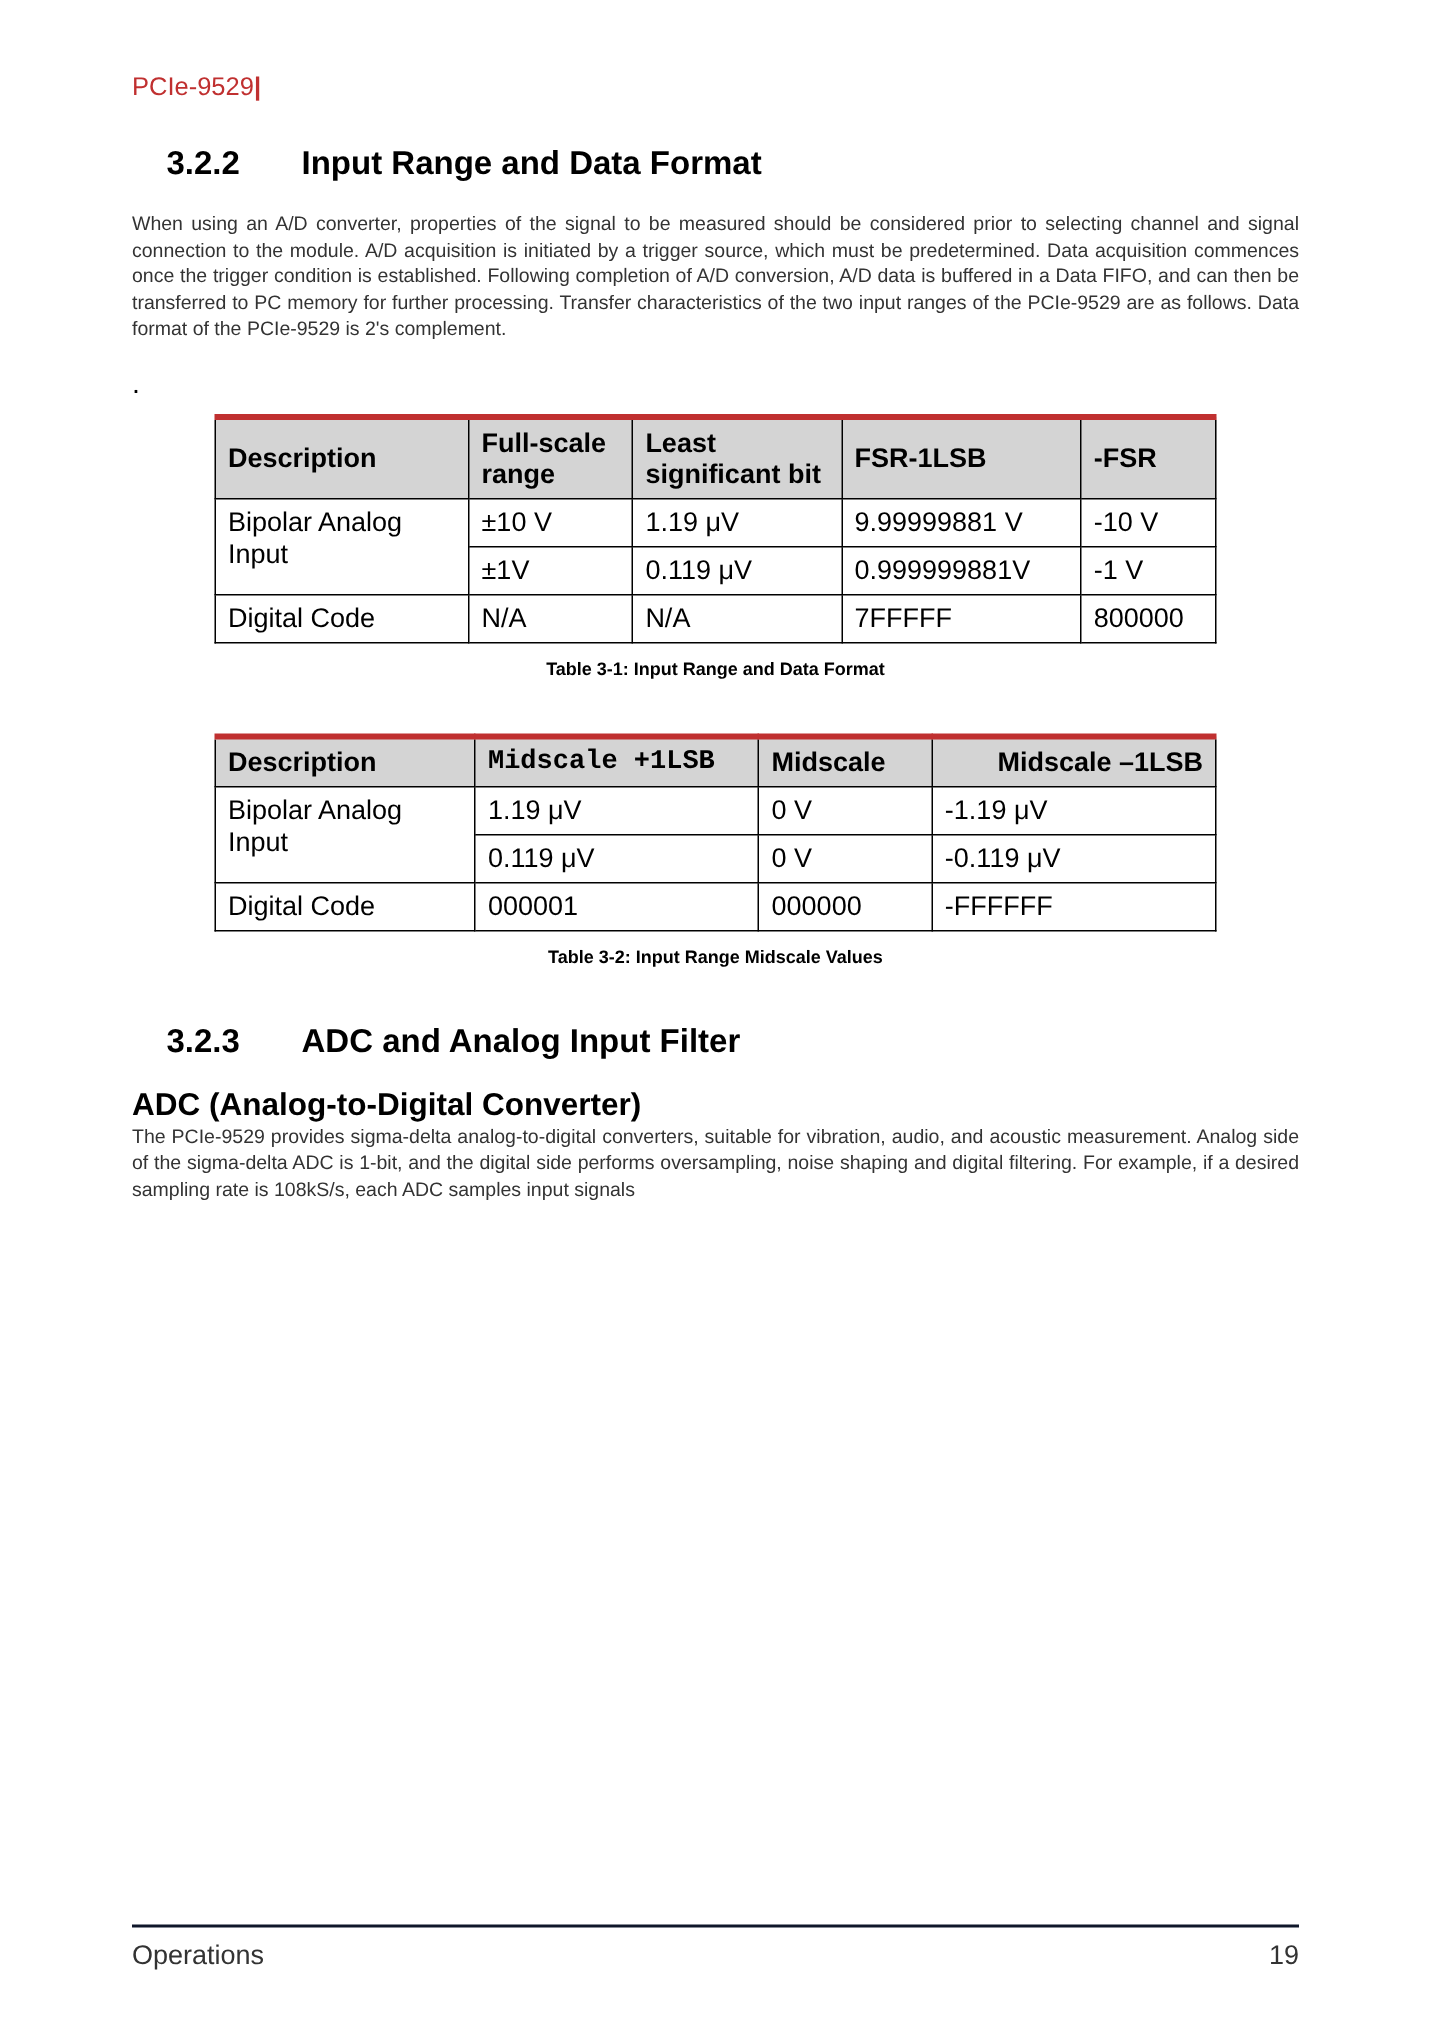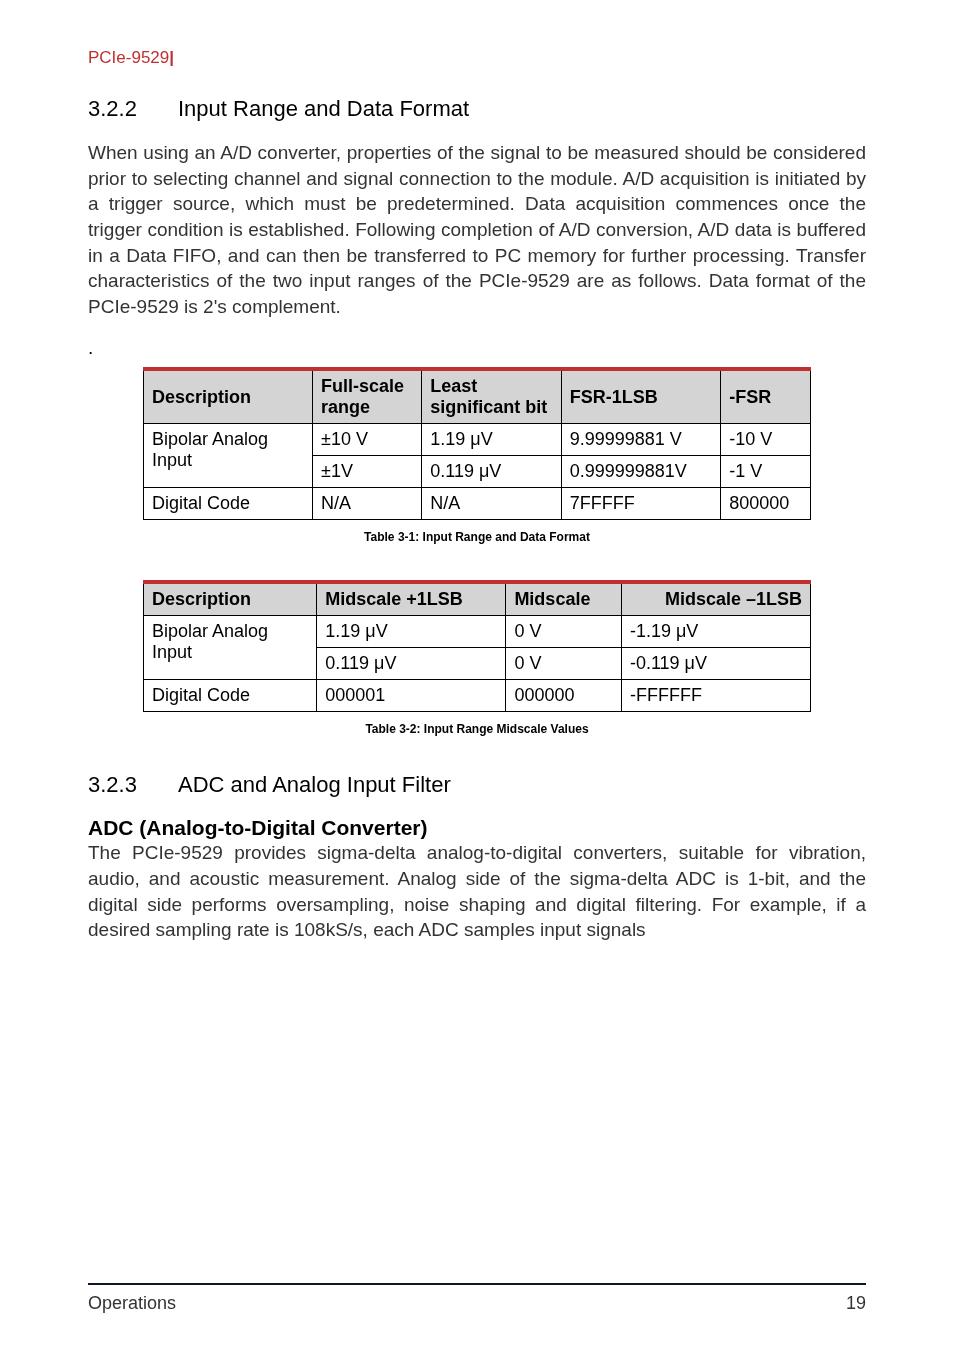--- a/index.html
+++ b/index.html
@@ -21,29 +21,30 @@
       font-size: 17px;
       color: #c03030;
       margin-bottom: 28px;
     }
     .header-right .bar {
       color: #c03030;
       font-weight: bold;
     }
     .section-heading {
       font-size: 22px;
-      font-weight: normal;
+      font-weight: bold;
       margin-bottom: 18px;
+      margin-left: 23px;
     }
     .section-heading .num {
       display: inline-block;
       width: 90px;
     }
     .body-text {
-      font-size: 19px;
+      font-size: 13px;
       line-height: 1.35;
       text-align: justify;
       margin-bottom: 18px;
       color: #333;
     }
     .dot {
       font-size: 19px;
       margin-bottom: 8px;
     }
     table {
@@ -92,21 +93,21 @@
       justify-content: space-between;
       font-size: 18px;
       color: #333;
     }
     .t1-c1 { width: 170px; }
     .t1-c2 { width: 110px; }
     .t1-c3 { width: 140px; }
     .t1-c4 { width: 160px; }
     .t1-c5 { width: 90px; }
     .t2-c1 { width: 165px; }
-    .t2-c2 { width: 180px; }
+    .t2-c2 { width: 180px; font-family: Liberation Mono, monospace; }
     .t2-c3 { width: 110px; }
     .t2-c4 { width: 180px; text-align: right; }
     .rowspan-cell {
       vertical-align: top;
     }
   </style>
 </head>
 <body>
 
 <div class="header-right">

